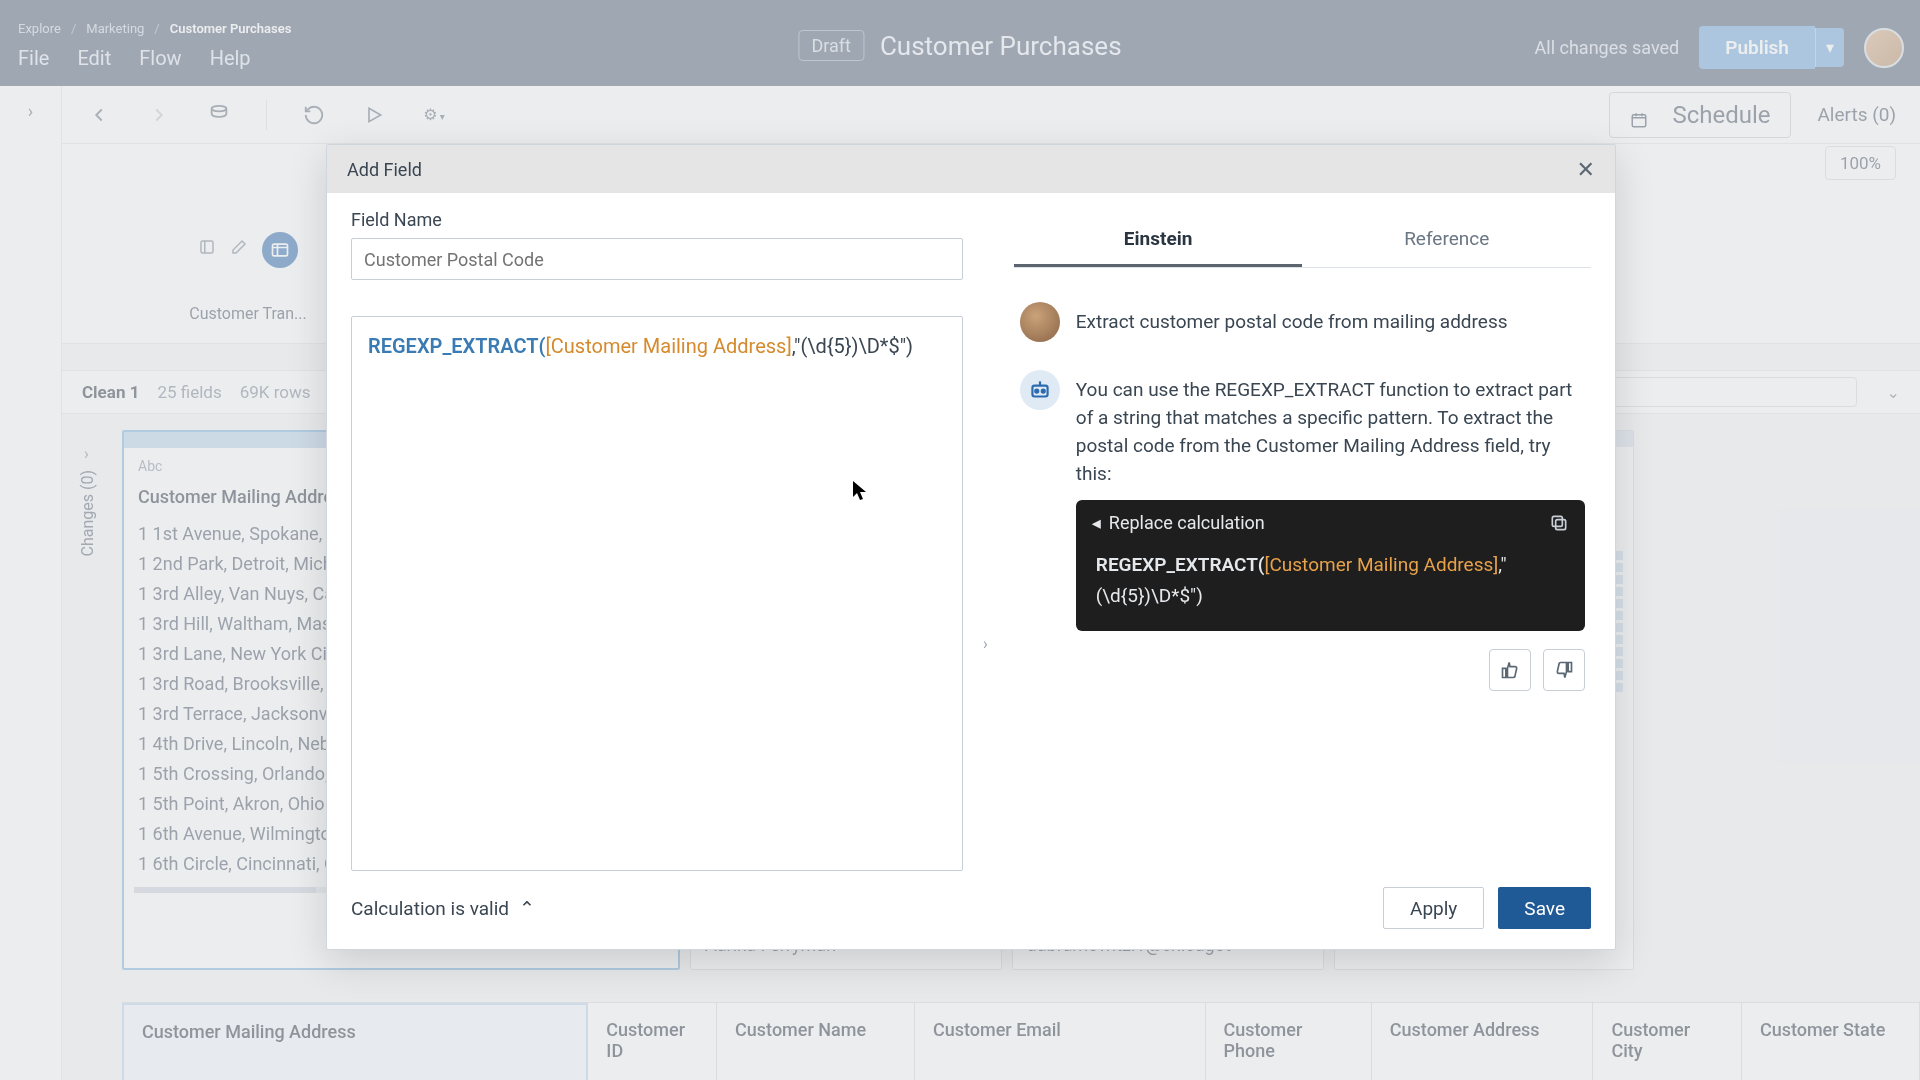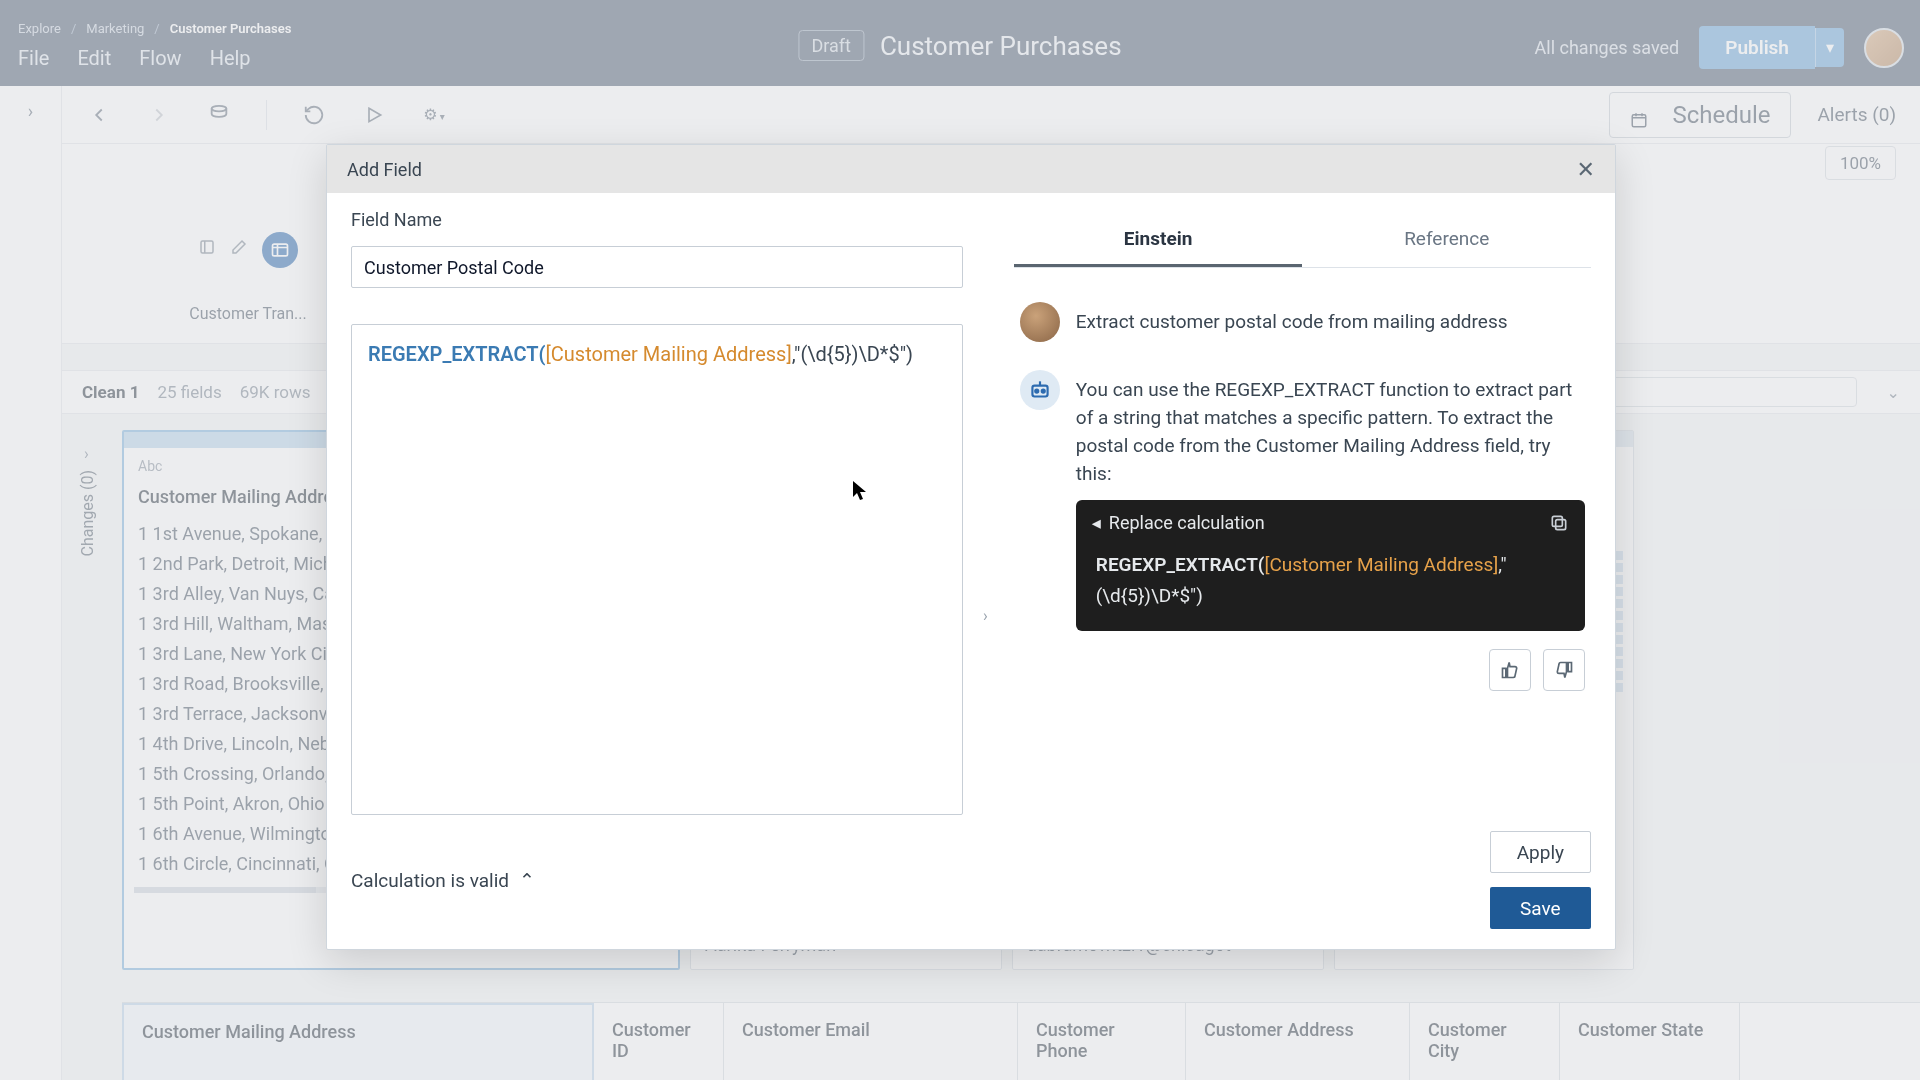--- a/index.html
+++ b/index.html
@@ -78,21 +78,21 @@
 .grid-col { border-right:1px solid #d6dbe1; padding:16px 18px; font-size:18px; color:#303a45; font-weight:500;}
 .grid-col.first { width:472px; background:#f3f8fc; border:2px solid #bcd5ea; border-bottom:none;}
 .gw1{width:130px}.gw2{width:200px}.gw3{width:294px}.gw4{width:168px}.gw5{width:224px}.gw6{width:150px}.gw7{width:180px}
 .dialog { position:absolute; top:144px; left:326px; width:1290px; height:806px; background:#fff; border:1px solid #cfd6dd; border-radius:2px; box-shadow:0 12px 40px rgba(0,0,0,.14); display:flex; flex-direction:column;}
 .dlg-titlebar { height:48px; background:#e5e5e5; display:flex; align-items:center; padding:0 20px; }
 .dlg-title { font-size:18px; color:#3a4652;}
 .dlg-close { margin-left:auto; font-size:22px; color:#5b6874; cursor:pointer;}
 .dlg-body { flex:1; display:flex; padding: 14px 24px 0; gap: 24px; min-height:0;}
 .dlg-left { flex:0 0 612px; display:flex; flex-direction:column;}
 .fld-label { font-size:18px; color:#3a4652; margin: 2px 0 8px;}
-.fld-input { width:100%; height:42px; border:1px solid #c7ced6; border-radius:2px; padding:0 12px; font-size:18px; color:#0f172a;margin-top:8px;}
+.fld-input { width:100%; height:42px; border:1px solid #c7ced6; border-radius:2px; padding:0 12px; font-size:18px; color:#737373;}
 .calc-box { margin-top:36px; flex:1; border:1px solid #c7ced6; border-radius:2px; padding:14px 16px; font-family: "Menlo","Consolas",monospace; font-size:20px; line-height:30px; color:#3a4652; min-height:0;}
 .fn { color:#3b7bb3; font-weight:600;}
 .fld { color:#d58a2e;}
 .str { color:#3a4652;}
 .expand-caret { align-self:center; color:#99a3ae; padding: 0 2px; font-size:16px; margin-top: 208px; margin-left:-6px;}
 .dlg-right { flex:1; display:flex; flex-direction:column; min-height:0;}
 .tabs { display:flex; border-bottom:1px solid #dde2e8; margin-top:8px;}
 .tab { flex:1; text-align:center; padding:12px 0 14px; font-size:19px; color:#6a7684; cursor:pointer;}
 .tab.active { color:#2b3542; font-weight:700; border-bottom:3px solid #5a6570;}
 .chat { flex:1; overflow:auto; padding: 34px 6px 0 6px;}
@@ -110,21 +110,21 @@
 .code-body .fld{color:#e7a24a;}
 .code-body .str{color:#e6e9ec;}
 .feedback { display:flex; gap:12px; justify-content:flex-end; margin-top:18px;}
 .fb-btn { width:42px; height:42px; border:1px solid #c7ced6; border-radius:4px; display:flex;align-items:center;justify-content:center;color:#5b6874;}
 .prompt-row { display:flex; border:1px solid #c7ced6; border-radius:4px; height:56px; margin: 6px 2px 0;}
 .prompt-row input { flex:1; border:none; outline:none; padding:0 16px; font-size:19px; color:#3a4652;}
 .prompt-row input::placeholder{color:#9aa3ae;}
 .prompt-send { width:48px; display:flex;align-items:center;justify-content:center;border-left:1px solid #e4e8ed;color:#5b6874;}
 .dlg-footer { display:flex; align-items:center; padding: 16px 24px 20px;}
 .valid-msg { font-size:19px; color:#3a4652; display:flex; align-items:center; gap:10px;}
-.dlg-actions { margin-left:auto; display:flex; gap:14px;flex-direction:column;}
+.dlg-actions { margin-left:auto; display:flex; gap:14px;}
 .btn { height:42px; padding:0 26px; border-radius:2px; font-size:19px; display:flex;align-items:center;justify-content:center; cursor:pointer;}
 .btn-outline { border:1px solid #c7ced6; color:#3a4652;}
 .btn-primary { background:#1f5a96; color:#fff;}
 
 svg { display:block; }
 .cursor-fake { position:absolute; top:480px; left:852px; width:16px; height:22px; }
 </style>
 </head>
 <body>
 
@@ -330,20 +330,21 @@
           <span></span>
           <span></span>
           <span></span>
         </div>
     </div>
   </div>
 
   <div class="grid-hdr">
     <div class="grid-col first">Customer Mailing Address</div>
     <div class="grid-col gw1">Customer ID</div>
+    <div class="grid-col gw2">Customer Name</div>
     <div class="grid-col gw3">Customer Email</div>
     <div class="grid-col gw4">Customer Phone</div>
     <div class="grid-col gw5">Customer Address</div>
     <div class="grid-col gw6">Customer City</div>
     <div class="grid-col gw7">Customer State</div>
   </div>
 
   <div class="dim"></div>
 
   <div class="dialog">

